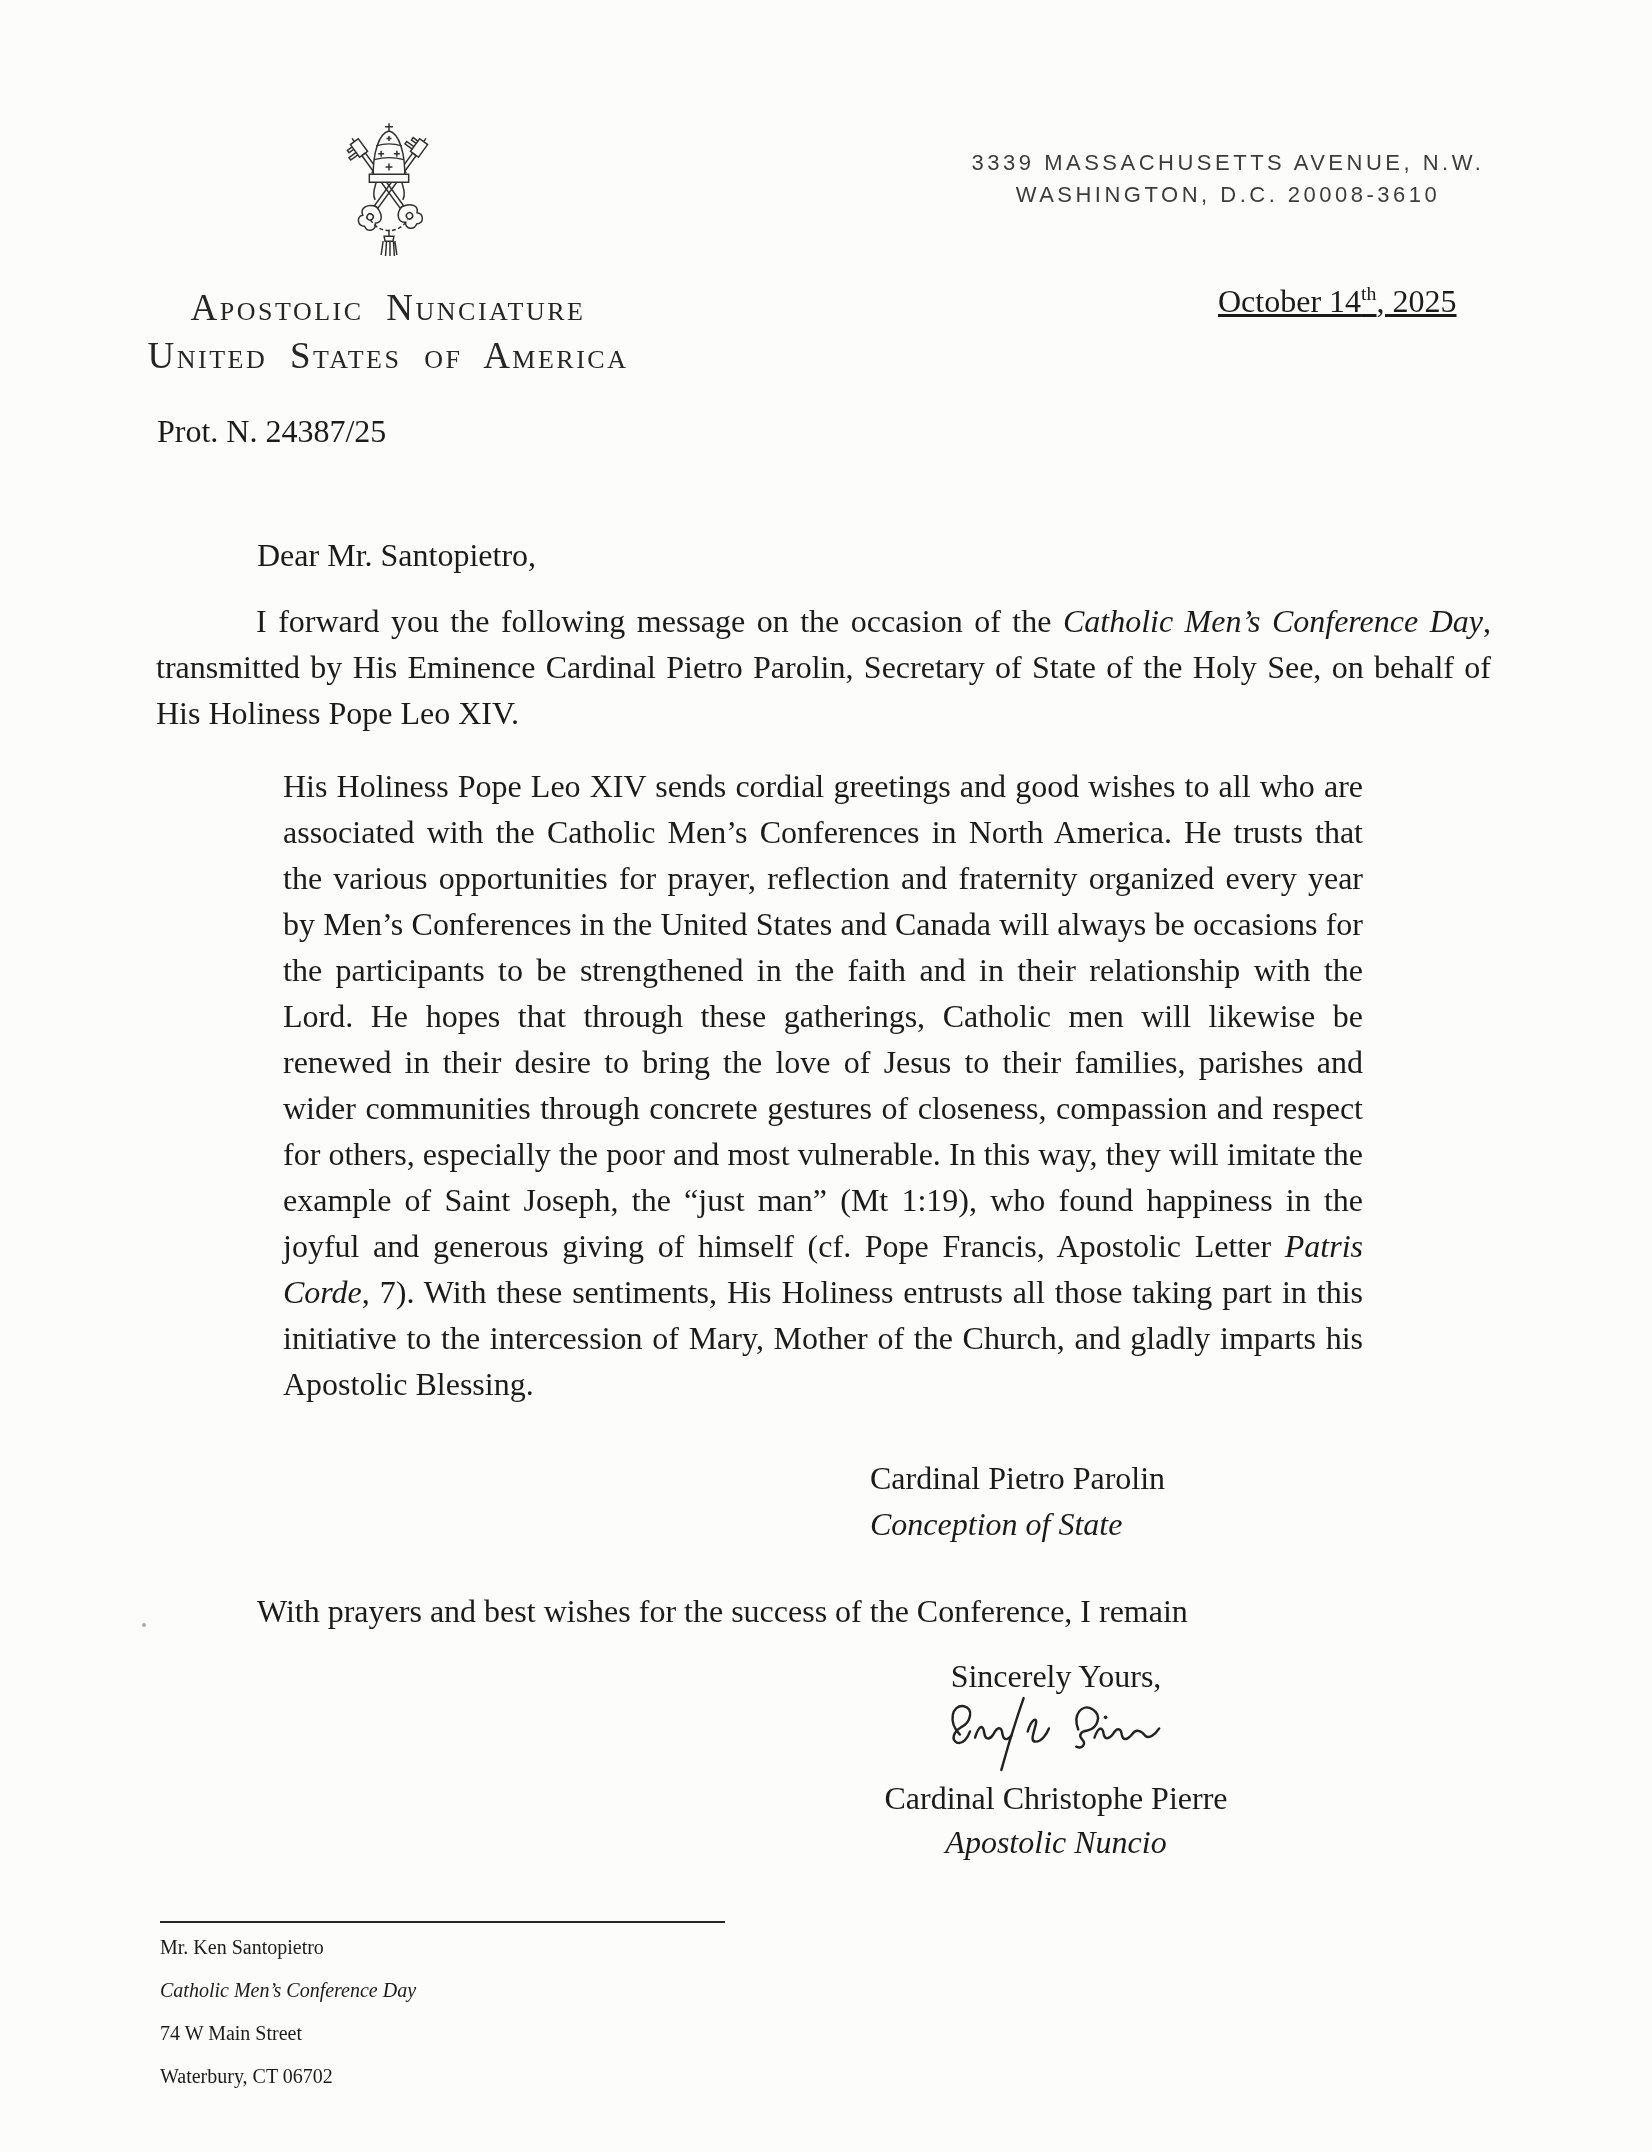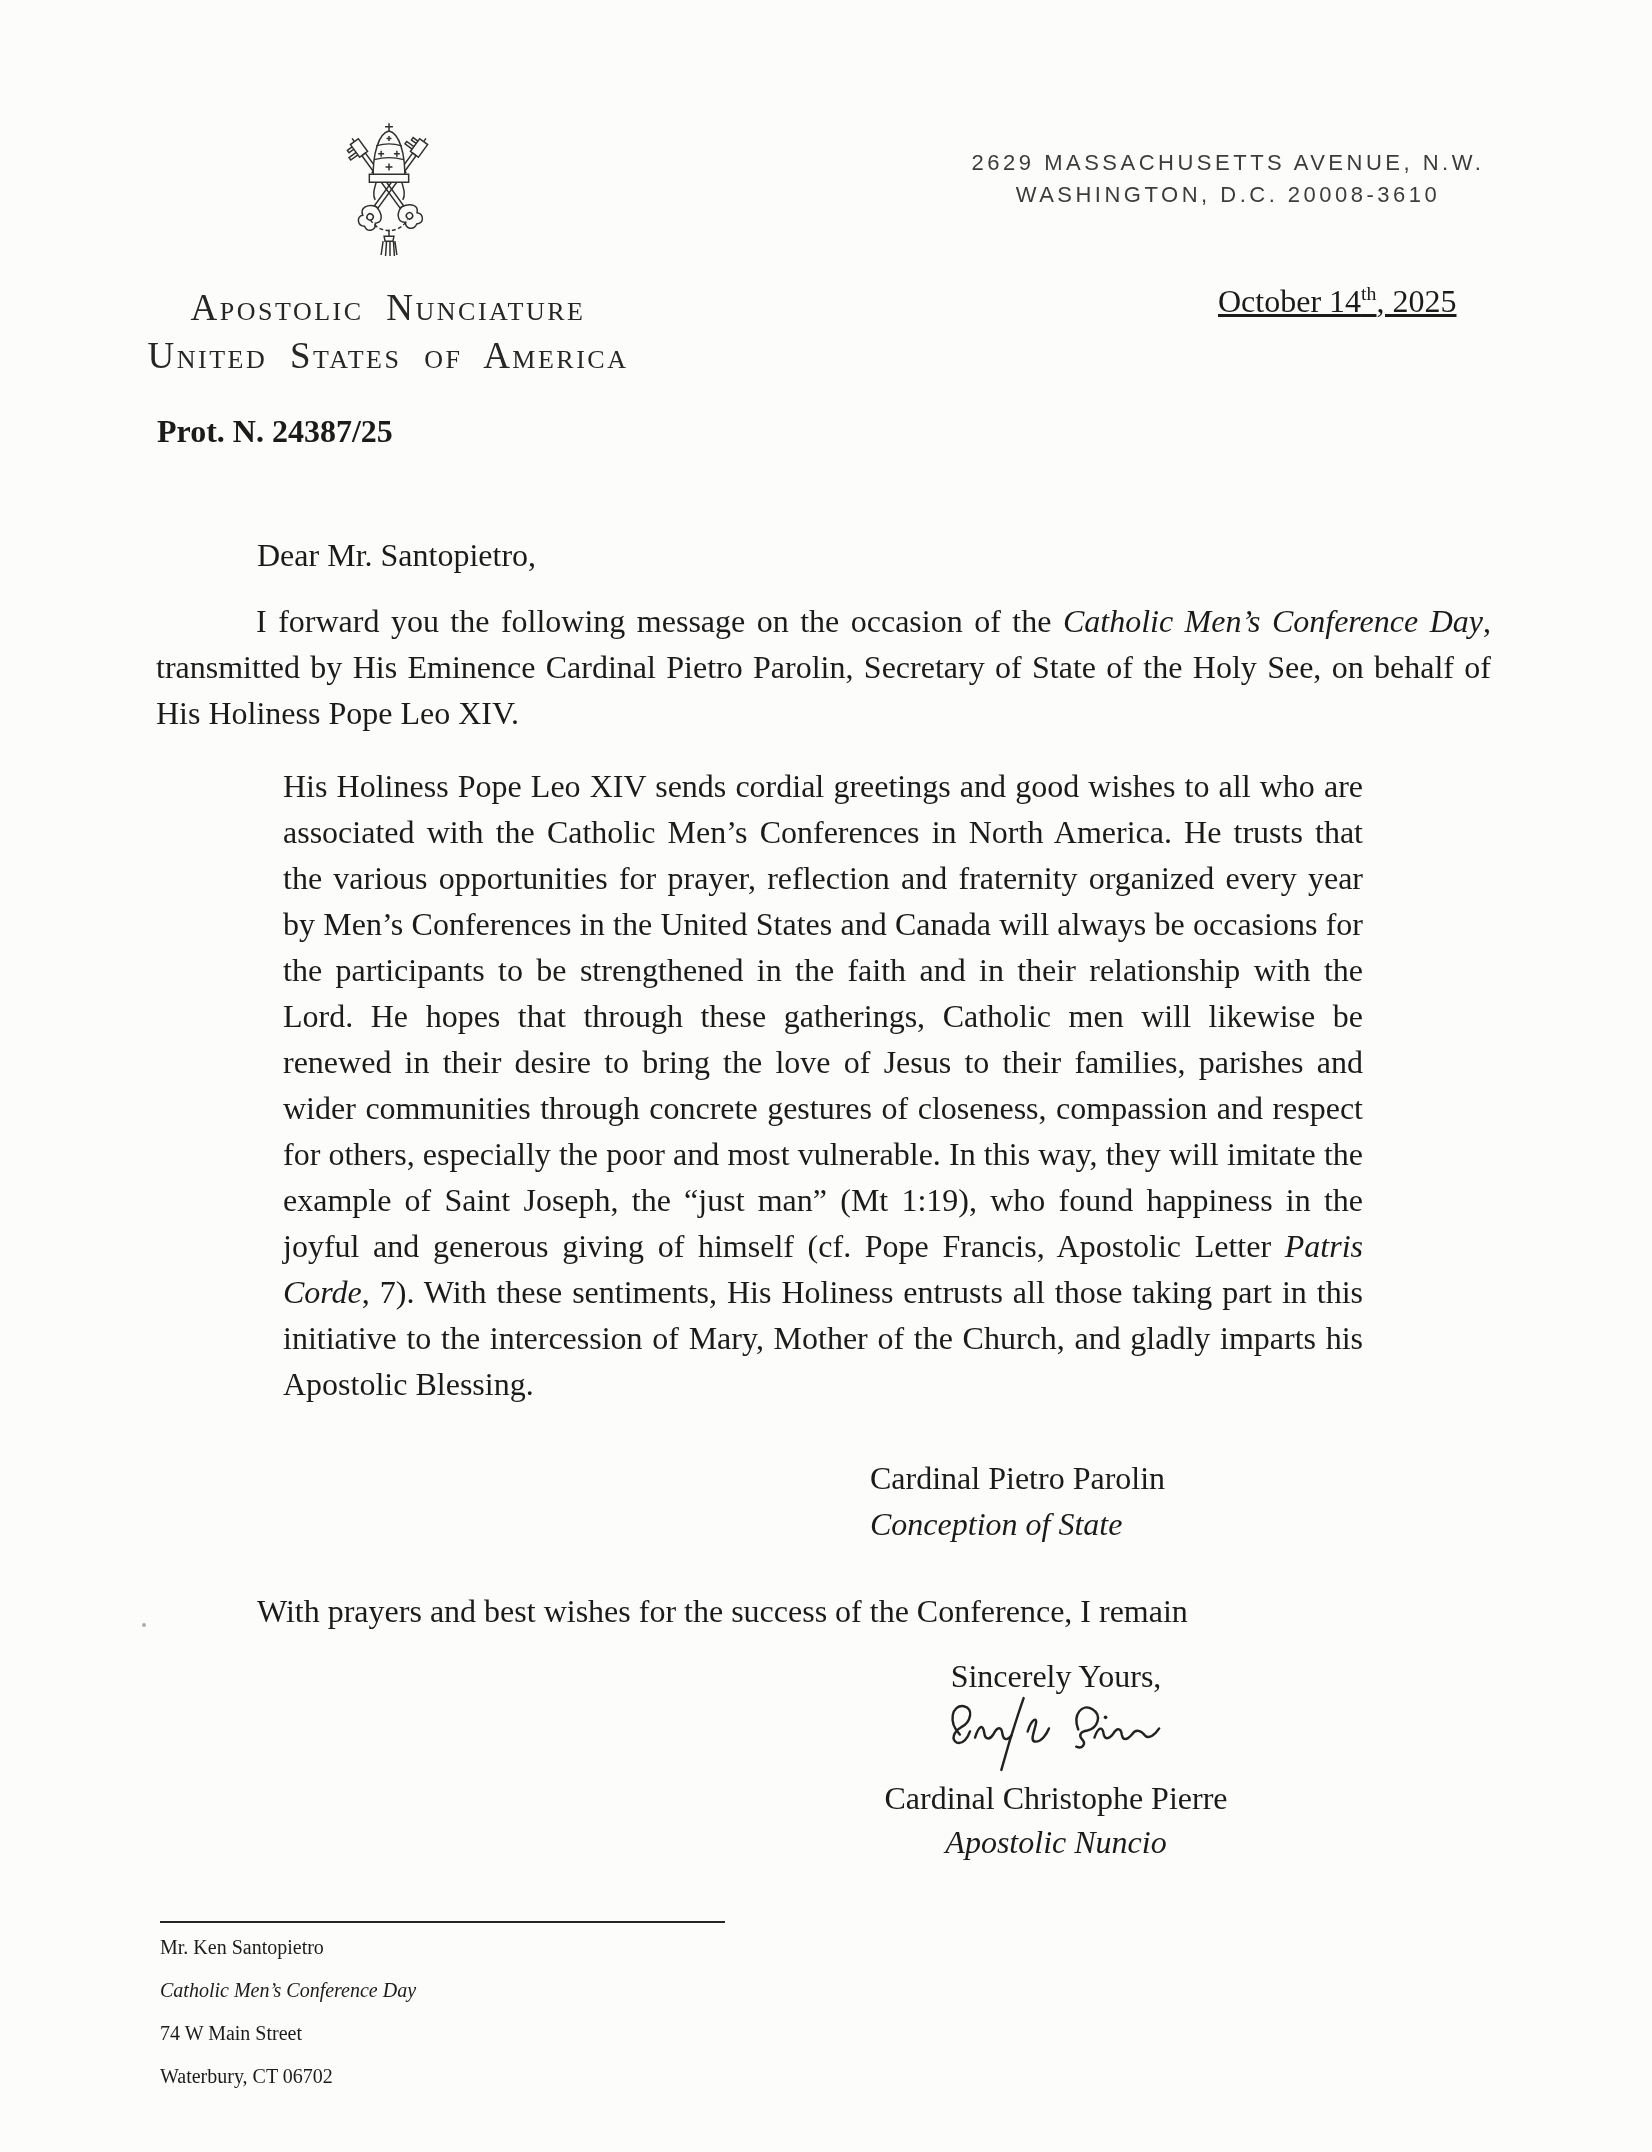--- a/index.html
+++ b/index.html
@@ -28,21 +28,21 @@
     left:928px; top:147px; width:600px;
     text-align:center;
     font-family:"Liberation Sans", sans-serif;
     font-size:22px; line-height:32px;
     letter-spacing:3.5px;
     color:#3c3c3c;
   }
   .date-line { left:1218px; top:278px; font-size:32px; line-height:46px;text-decoration:underline; }
   .date-line sup { font-size:0.62em; line-height:0; vertical-align:super; }
 
-  .prot { left:157px; top:408px; font-size:32px; line-height:46px;font-weight:bold; }
+  .prot { left:157px; top:408px; font-size:32px; line-height:46px; }
 
   
   .body-text { font-size:32px; line-height:46px; }
   .salutation { left:257px; top:532px; }
   .intro {
     left:156px; top:598px; width:1335px;
     text-align:justify; text-indent:100px;
   }
   .blockquote {
     left:283px; top:763px; width:1080px;
@@ -108,21 +108,21 @@
       </g>
     </svg>
   </div>
 
   <div class="abs org-name">
     <div>Apostolic Nunciature</div>
     <div>United States of America</div>
   </div>
 
   <div class="abs lh-address">
-    <div>2629 MASSACHUSETTS AVENUE, N.W.</div>
+    <div>3339 MASSACHUSETTS AVENUE, N.W.</div>
     <div>WASHINGTON, D.C. 20008-3610</div>
   </div>
 
   <div class="abs date-line"><span>October 14</span><sup>th</sup><span>, 2025</span></div>
 
   <div class="abs prot">Prot. N. 24387/25</div>
 
   <div class="abs body-text salutation">Dear Mr. Santopietro,</div>
 
   <p class="abs body-text intro" style="margin:0"><span>I forward you the following message on the occasion of the </span><span class="it">Catholic Men’s Conference Day</span><span>, transmitted by His Eminence Cardinal Pietro Parolin, Secretary of State of the Holy See, on behalf of His Holiness Pope Leo XIV.</span></p>

